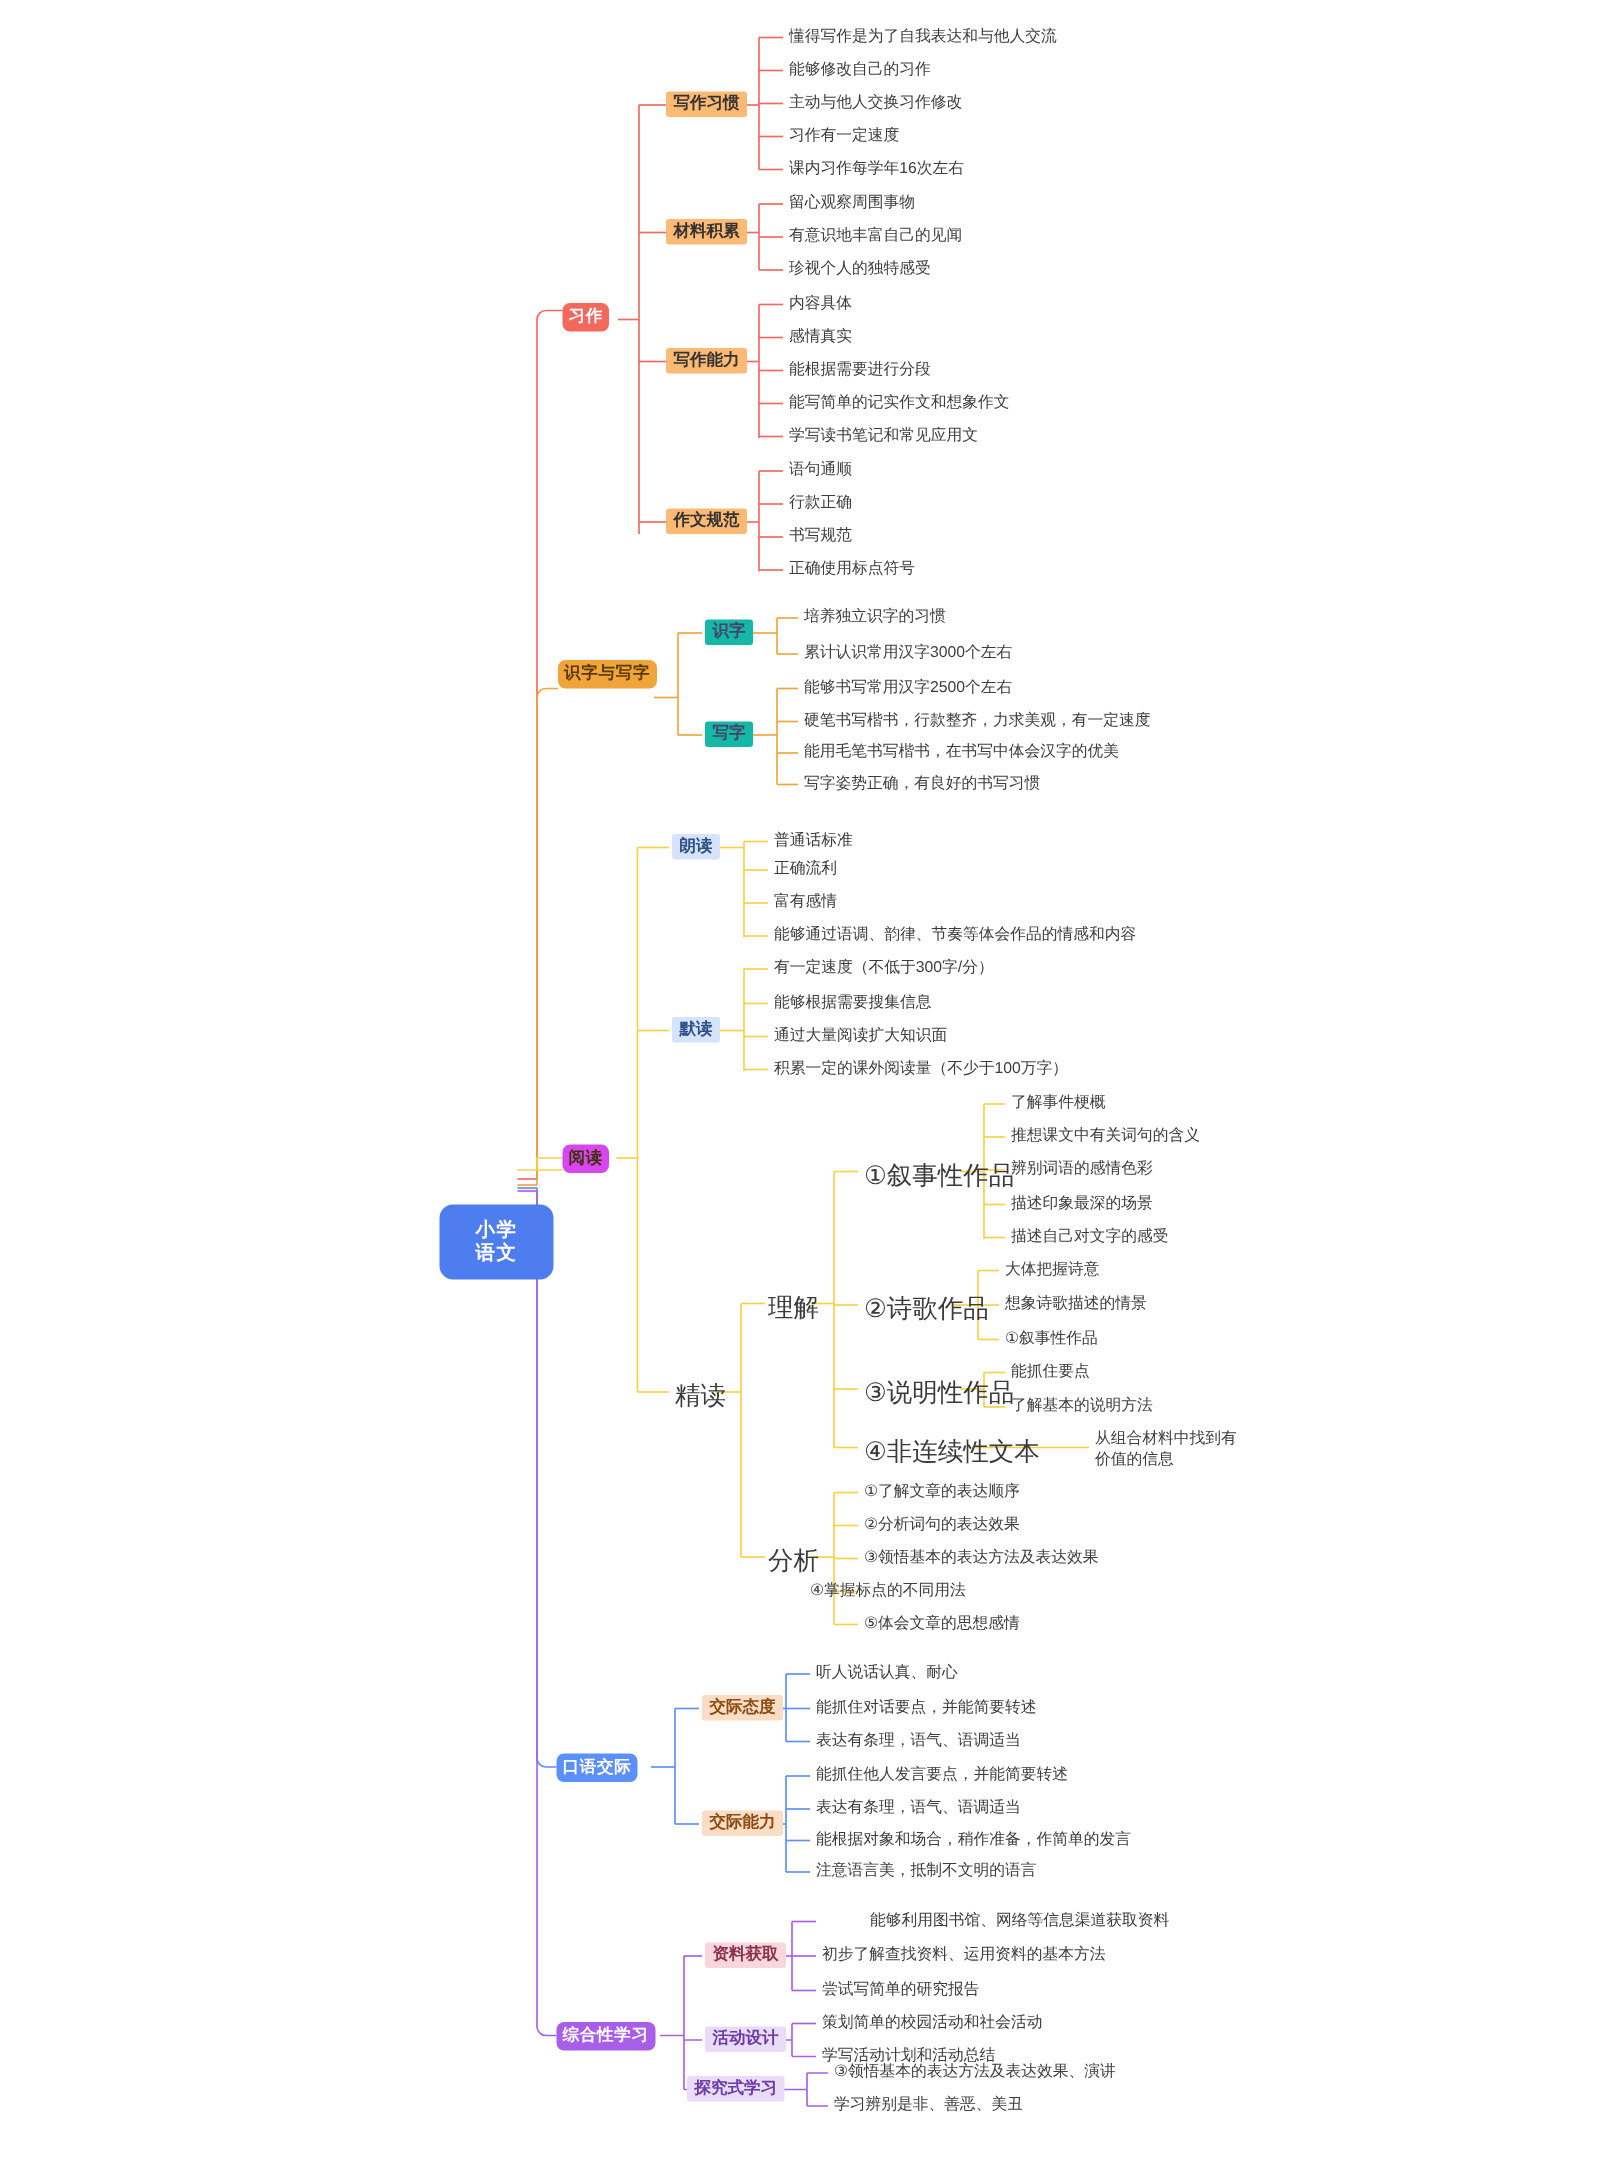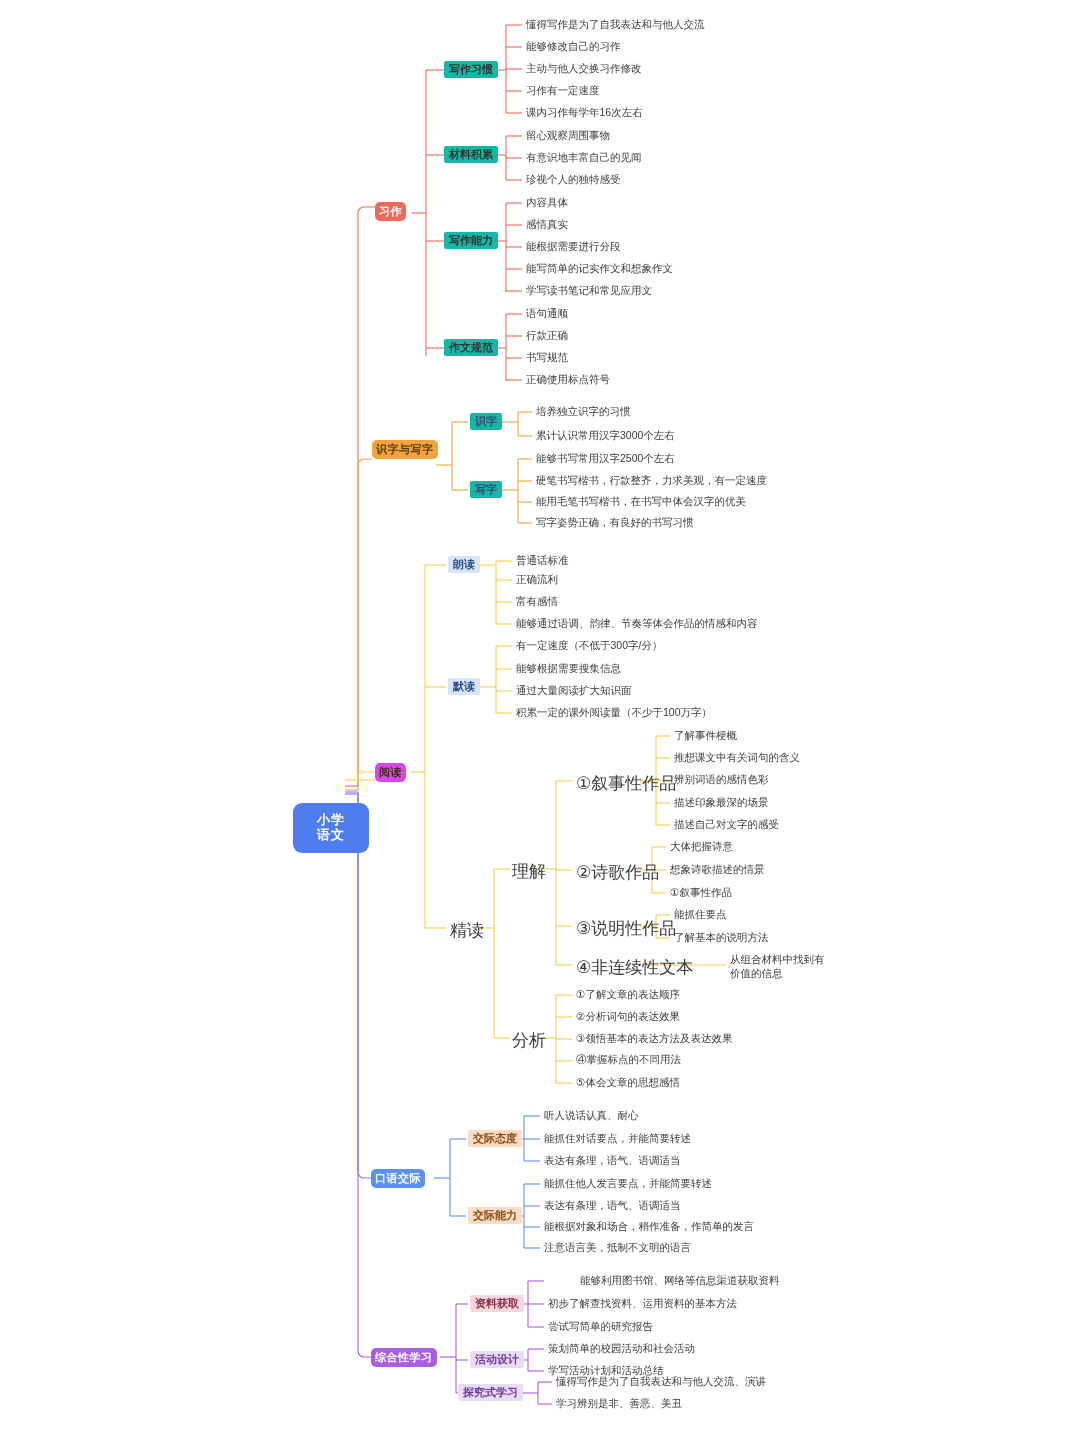--- a/index.html
+++ b/index.html
@@ -28,21 +28,21 @@
   .pill.red{background:#f2685d;}
   .pill.orange{background:#f0a43a;color:#5a3a05;}
   .pill.gold{background:#d946ef;color:#3d3206;}
   .pill.blue{background:#5b8ff9;}
   .pill.purple{background:#a95ee8;}
 
   
   .hl{
     font-size:11px;font-weight:700;color:#333333;padding:2px 5px;border-radius:2px;
   }
-  .hl.yellow{background:#14b8a6;}
+  .hl.yellow{background:#fdba74;}
   .hl.lav{background:#14b8a6;color:#4a3f6b;}
   .hl.sky{background:#d6e4fb;color:#2f4f86;}
   .hl.peach{background:#fbdcc4;color:#8a4c12;}
   .hl.pink{background:#f7d6de;color:#8a3350;}
   .hl.violet{background:#eadcf8;color:#6a3ba3;}
 
   
   .plain{font-size:17px;color:#3a3a3a;font-weight:400;}
 
   
@@ -306,21 +306,21 @@
   <div class="node leaf" style="left:674px;top:908px;">能抓住要点</div>
   <div class="node leaf" style="left:674px;top:931px;">了解基本的说明方法</div>
 
   <div class="node plain" style="left:576px;top:958px;">④非连续性文本</div>
   <div class="node leaf wrap" style="left:730px;top:952px;">从组合材料中找到有价值的信息</div>
 
   <div class="node plain" style="left:512px;top:1031px;">分析</div>
   <div class="node leaf" style="left:576px;top:988px;">①了解文章的表达顺序</div>
   <div class="node leaf" style="left:576px;top:1010px;">②分析词句的表达效果</div>
   <div class="node leaf" style="left:576px;top:1032px;">③领悟基本的表达方法及表达效果</div>
-  <div class="node leaf" style="left:576px;top:1054px;font-family:Liberation Serif, serif;">④掌握标点的不同用法</div>
+  <div class="node leaf" style="left:540px;top:1054px;">④掌握标点的不同用法</div>
   <div class="node leaf" style="left:576px;top:1076px;">⑤体会文章的思想感情</div>
 
   <div class="node pill blue" style="left:371px;top:1169px;">口语交际</div>
 
   <div class="node hl peach" style="left:468px;top:1130px;">交际态度</div>
   <div class="node leaf" style="left:544px;top:1109px;">听人说话认真、耐心</div>
   <div class="node leaf" style="left:544px;top:1132px;">能抓住对话要点，并能简要转述</div>
   <div class="node leaf" style="left:544px;top:1154px;">表达有条理，语气、语调适当</div>
 
   <div class="node hl peach" style="left:468px;top:1207px;">交际能力</div>
@@ -334,16 +334,16 @@
   <div class="node hl pink" style="left:470px;top:1295px;">资料获取</div>
   <div class="node leaf" style="left:548px;top:1274px;padding-left:32px;">能够利用图书馆、网络等信息渠道获取资料</div>
   <div class="node leaf" style="left:548px;top:1297px;">初步了解查找资料、运用资料的基本方法</div>
   <div class="node leaf" style="left:548px;top:1320px;">尝试写简单的研究报告</div>
 
   <div class="node hl violet" style="left:470px;top:1351px;">活动设计</div>
   <div class="node leaf" style="left:548px;top:1342px;">策划简单的校园活动和社会活动</div>
   <div class="node leaf" style="left:548px;top:1364px;">学写活动计划和活动总结</div>
 
   <div class="node hl violet" style="left:458px;top:1384px;">探究式学习</div>
-  <div class="node leaf" style="left:556px;top:1375px;">懂得写作是为了自我表达和与他人交流、演讲</div>
+  <div class="node leaf" style="left:556px;top:1375px;">③领悟基本的表达方法及表达效果、演讲</div>
   <div class="node leaf" style="left:556px;top:1397px;">学习辨别是非、善恶、美丑</div>
 
 </div>
 
 </body></html>

